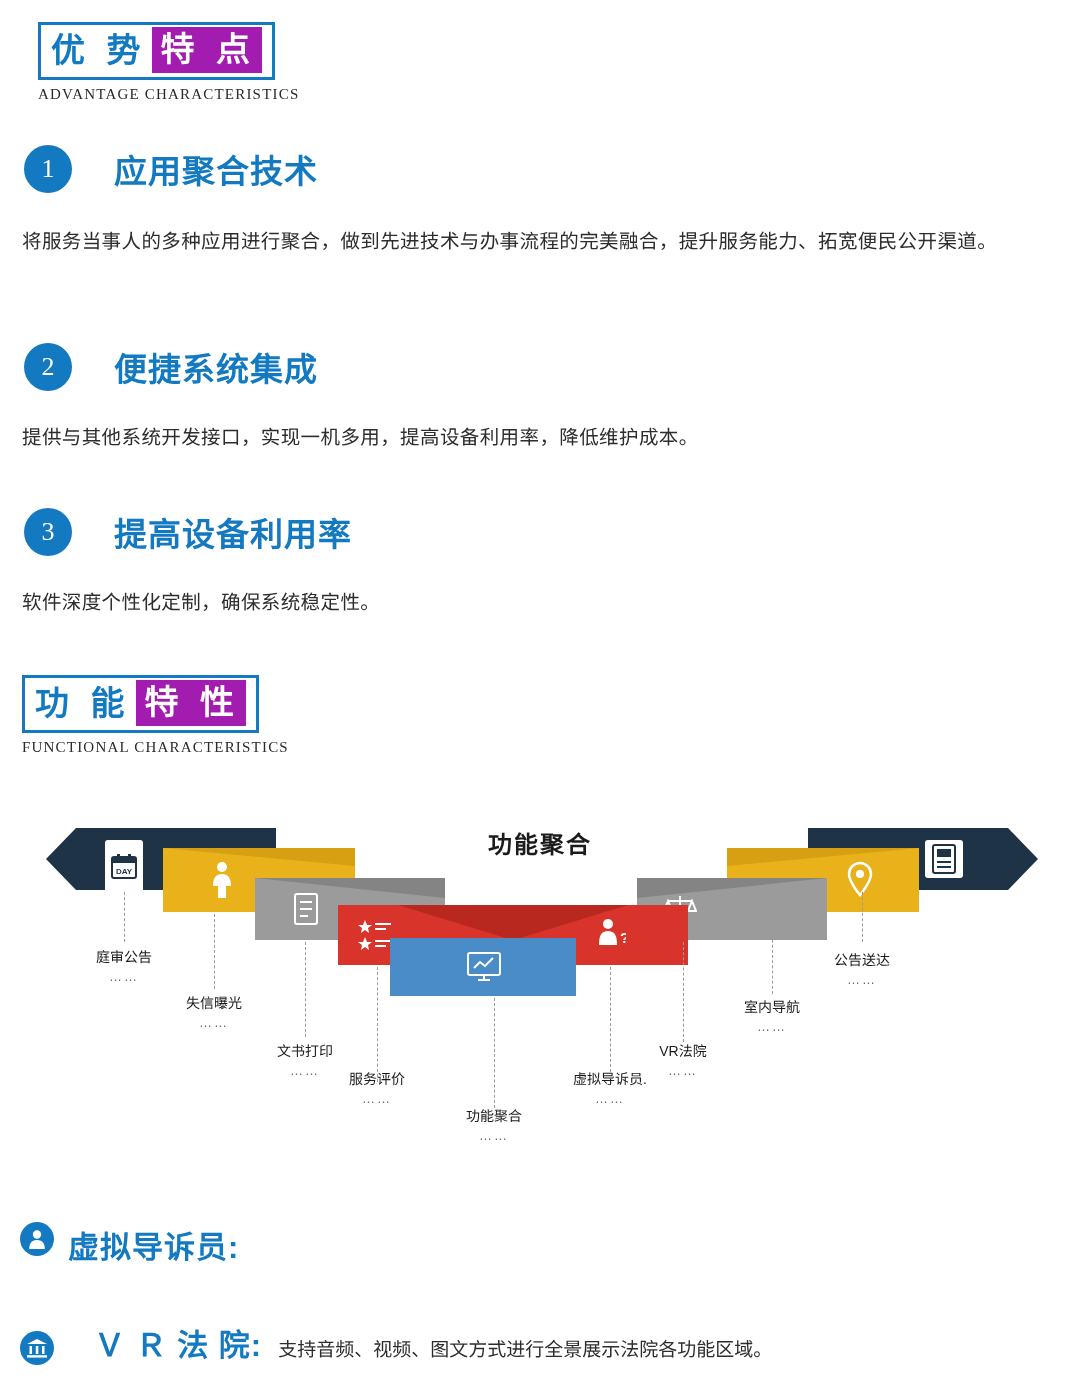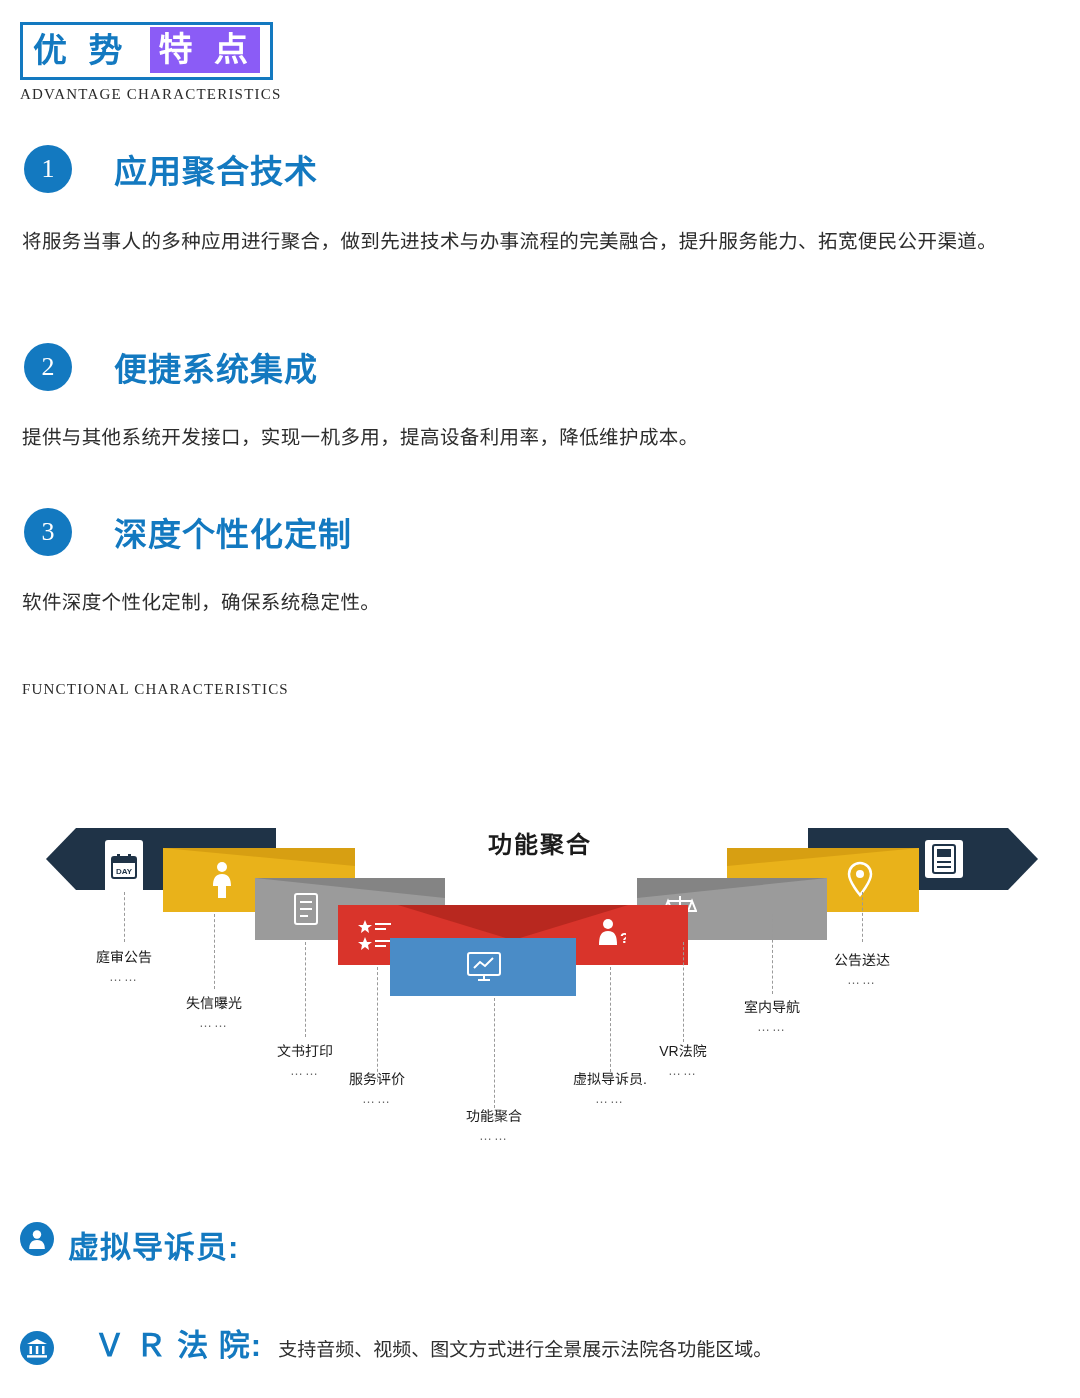--- a/index.html
+++ b/index.html
@@ -19,22 +19,22 @@
     display:inline-flex;align-items:center;
     border:3px solid #1379c0;
     padding:2px 10px 4px 10px;
     box-sizing:border-box;
   }
   .sec-cn-a{
     color:#1379c0;font-size:34px;font-weight:bold;letter-spacing:6px;
     line-height:40px;
   }
   .sec-cn-b{
-    background:#8b5cf6;color:#ffffff;font-size:34px;font-weight:bold;
-    letter-spacing:6px;line-height:40px;padding:2px 6px 4px 8px;margin-left:22px;
+    background:#a21caf;color:#ffffff;font-size:34px;font-weight:bold;
+    letter-spacing:6px;line-height:40px;padding:2px 6px 4px 8px;margin-left:6px;
   }
   .sec-en{
     font-family:"Liberation Serif","DejaVu Serif",serif;
     color:#2b2b2b;font-size:15px;letter-spacing:1.2px;margin-top:6px;
   }
 
   
   .num-row{position:absolute;display:flex;align-items:center;}
   .num-badge{
     width:48px;height:48px;border-radius:50%;
@@ -81,21 +81,21 @@
   }
   .note-body{
     margin-left:16px;font-size:19px;line-height:36px;color:#2d2d2d;max-width:700px;
   }
 </style>
 </head>
 <body>
 
 <div class="page">
 
-  <div class="sec-head" style="left:20px;top:22px;">
+  <div class="sec-head" style="left:38px;top:22px;">
     <div class="sec-box">
       <span class="sec-cn-a">优 势</span>
       <span class="sec-cn-b">特 点</span>
     </div>
     <div class="sec-en">ADVANTAGE CHARACTERISTICS</div>
   </div>
 
   <div class="num-row" style="left:24px;top:145px;">
     <div class="num-badge">1</div>
     <div class="num-title">应用聚合技术</div>
@@ -103,25 +103,29 @@
   <div class="para" style="left:22px;top:222px;width:1000px;">将服务当事人的多种应用进行聚合，做到先进技术与办事流程的完美融合，提升服务能力、拓宽便民公开渠道。</div>
 
   <div class="num-row" style="left:24px;top:343px;">
     <div class="num-badge">2</div>
     <div class="num-title">便捷系统集成</div>
   </div>
   <div class="para" style="left:22px;top:418px;width:1000px;">提供与其他系统开发接口，实现一机多用，提高设备利用率，降低维护成本。</div>
 
   <div class="num-row" style="left:24px;top:508px;">
     <div class="num-badge">3</div>
-    <div class="num-title">深度个性化定制</div>
+    <div class="num-title">提高设备利用率</div>
   </div>
   <div class="para" style="left:22px;top:583px;width:1000px;">软件深度个性化定制，确保系统稳定性。</div>
 
   <div class="sec-head" style="left:22px;top:675px;">
+    <div class="sec-box">
+      <span class="sec-cn-a">功 能</span>
+      <span class="sec-cn-b">特 性</span>
+    </div>
     <div class="sec-en">FUNCTIONAL CHARACTERISTICS</div>
   </div>
 
   <div class="diagram">
 
     <div class="diagram-title">功能聚合</div>
 
     <svg class="shape" style="left:46px;top:28px;" width="230" height="62">
       <polygon points="30,0 230,0 230,62 30,62 0,31" fill="#1f3347"></polygon>
     </svg>

